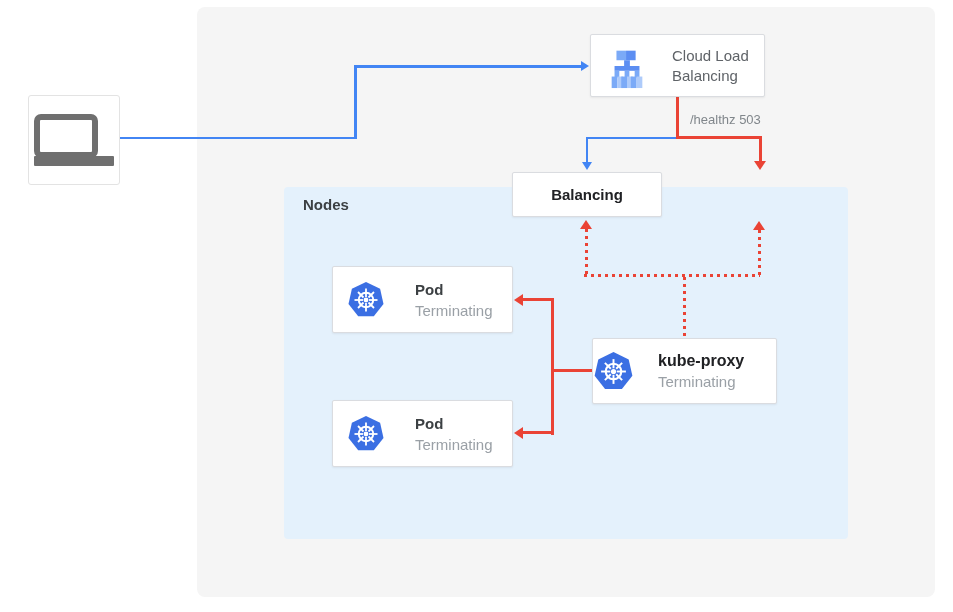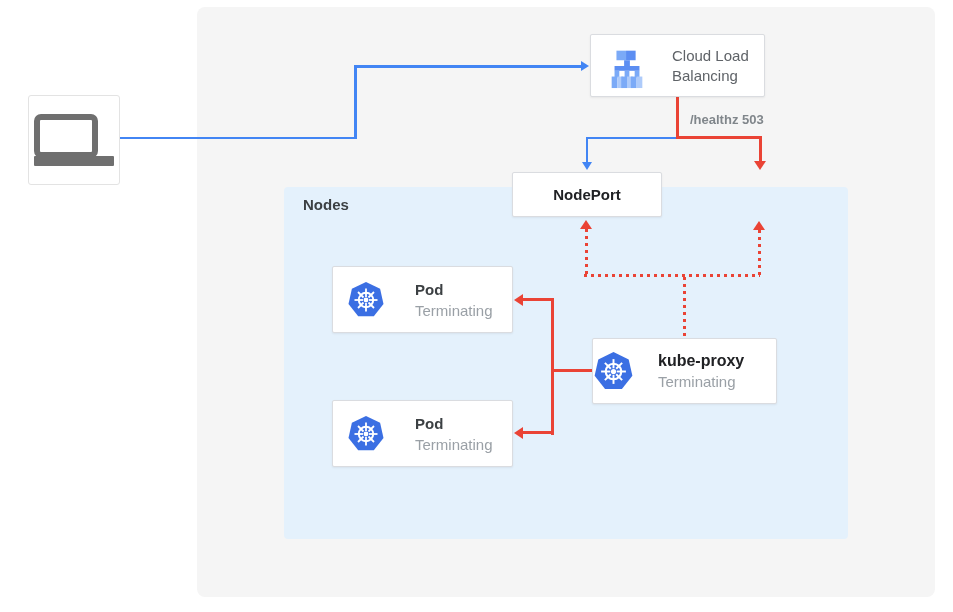--- a/index.html
+++ b/index.html
@@ -30,21 +30,21 @@
   .blue-l{background:var(--blue);}
   .red-l{background:var(--red);}
   .vdot{position:absolute;width:3px;background-image:repeating-linear-gradient(to bottom,var(--red) 0 2.6px,transparent 2.6px 7px);}
   .hdot{position:absolute;height:3px;background-image:repeating-linear-gradient(to right,var(--red) 0 2.6px,transparent 2.6px 7px);}
   .arr{position:absolute;width:0;height:0;}
   .arr-right-blue{border-top:5px solid transparent;border-bottom:5px solid transparent;border-left:8px solid var(--blue);}
   .arr-down-blue{border-left:5px solid transparent;border-right:5px solid transparent;border-top:8px solid var(--blue);}
   .arr-down-red{border-left:6px solid transparent;border-right:6px solid transparent;border-top:9px solid var(--red);}
   .arr-up-red{border-left:6px solid transparent;border-right:6px solid transparent;border-bottom:9px solid var(--red);}
   .arr-left-red{border-top:6px solid transparent;border-bottom:6px solid transparent;border-right:9px solid var(--red);}
-  .healthz{position:absolute;left:690px;top:112px;font-size:13px;font-weight:bold;color:var(--muted-text);}
+  .healthz{position:absolute;left:690px;top:112px;font-size:13px;font-weight:normal;color:var(--muted-text);}
 </style>
 </head>
 <body>
 
 <div class="canvas">
 
   <div class="panel"></div>
 
   <div class="nodes-box">
     <span class="nodes-label">Nodes</span>
@@ -101,21 +101,21 @@
         <rect x="18" y="35" width="6" height="12" fill="var(--lb-mid)"></rect>
         <rect x="24" y="35" width="6" height="12" fill="var(--lb-light)"></rect>
         <rect x="28" y="35" width="6" height="12" fill="var(--lb-mid)"></rect>
         <rect x="34" y="35" width="6" height="12" fill="var(--lb-light)"></rect>
       </svg>
     </span>
     <span style="width:84px;margin-left:22px;font-size:15px;line-height:20px;color:#5F6368;">Cloud Load Balancing</span>
   </div>
 
   <div class="card centered" style="left:512px;top:172px;width:150px;height:45px;">
-    <span class="bold-label">NodePort</span>
+    <span class="bold-label">Balancing</span>
   </div>
 
 
   <div class="card" style="left:332px;top:266px;width:181px;height:67px;padding-left:14px;">
     <span class="icon-wrap">
       <svg width="38" height="38" viewBox="0 0 38 38">
         <polygon points="19,1 33.1,7.8 36.5,23 26.8,35.2 11.2,35.2 1.5,23 4.9,7.8" fill="var(--k8s-blue)"></polygon>
         <circle cx="19" cy="19" r="7.2" fill="none" stroke="#fff" stroke-width="2"></circle>
         <g stroke="#fff" stroke-width="1.8">
           <line x1="19" y1="7.5" x2="19" y2="16"></line>

